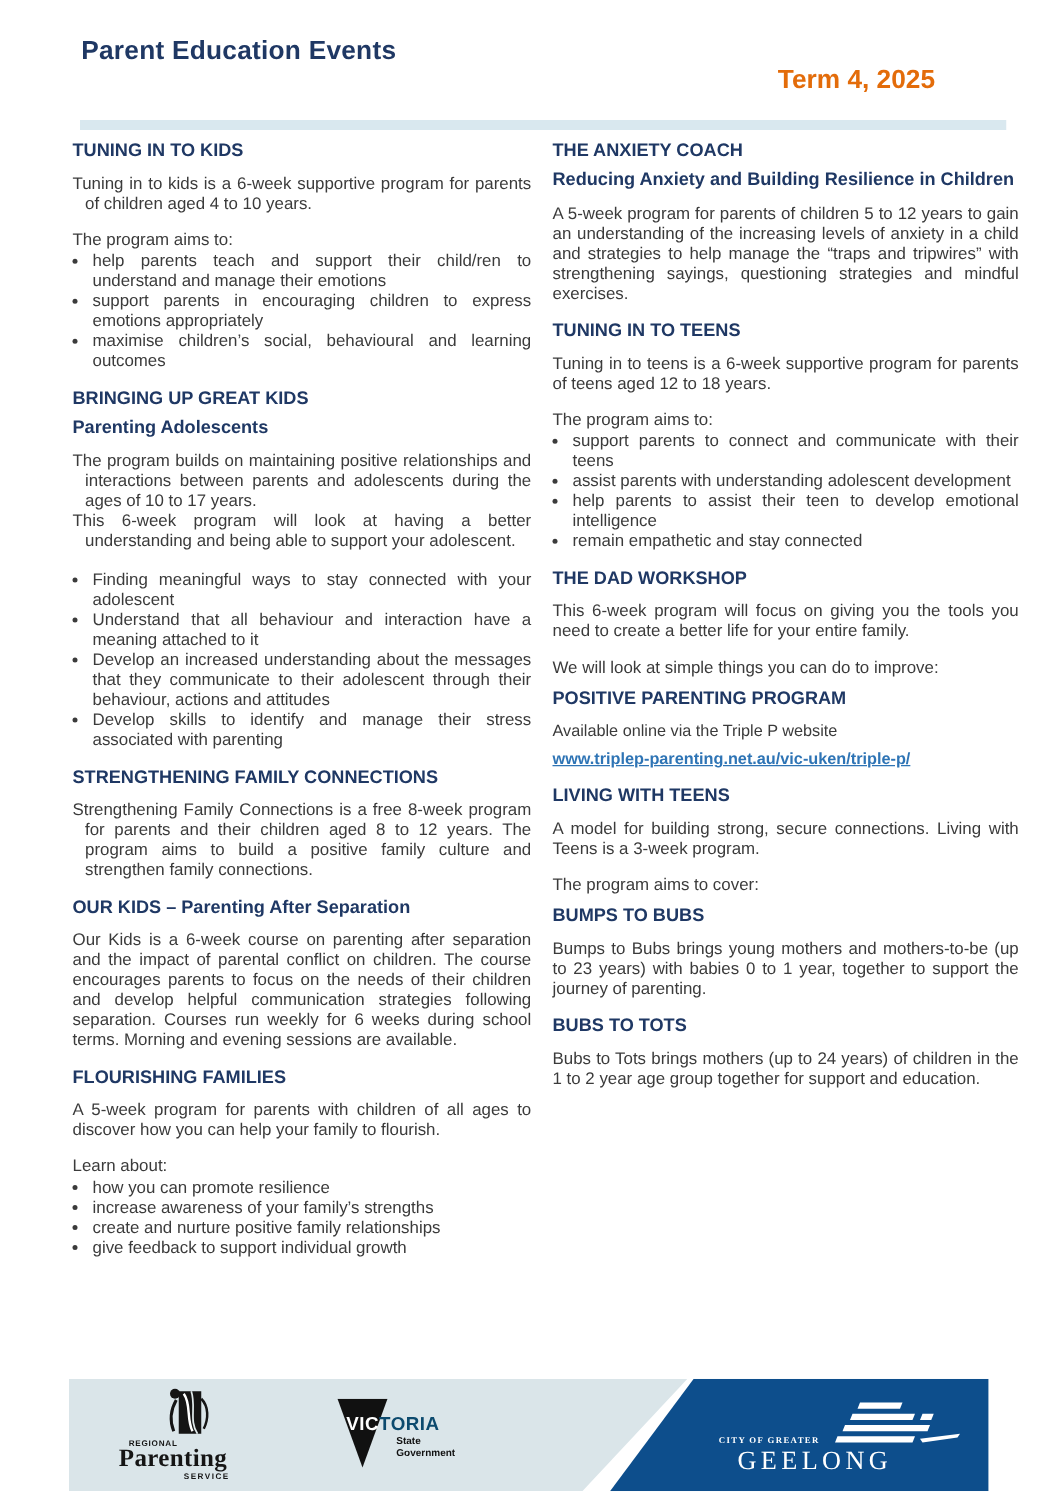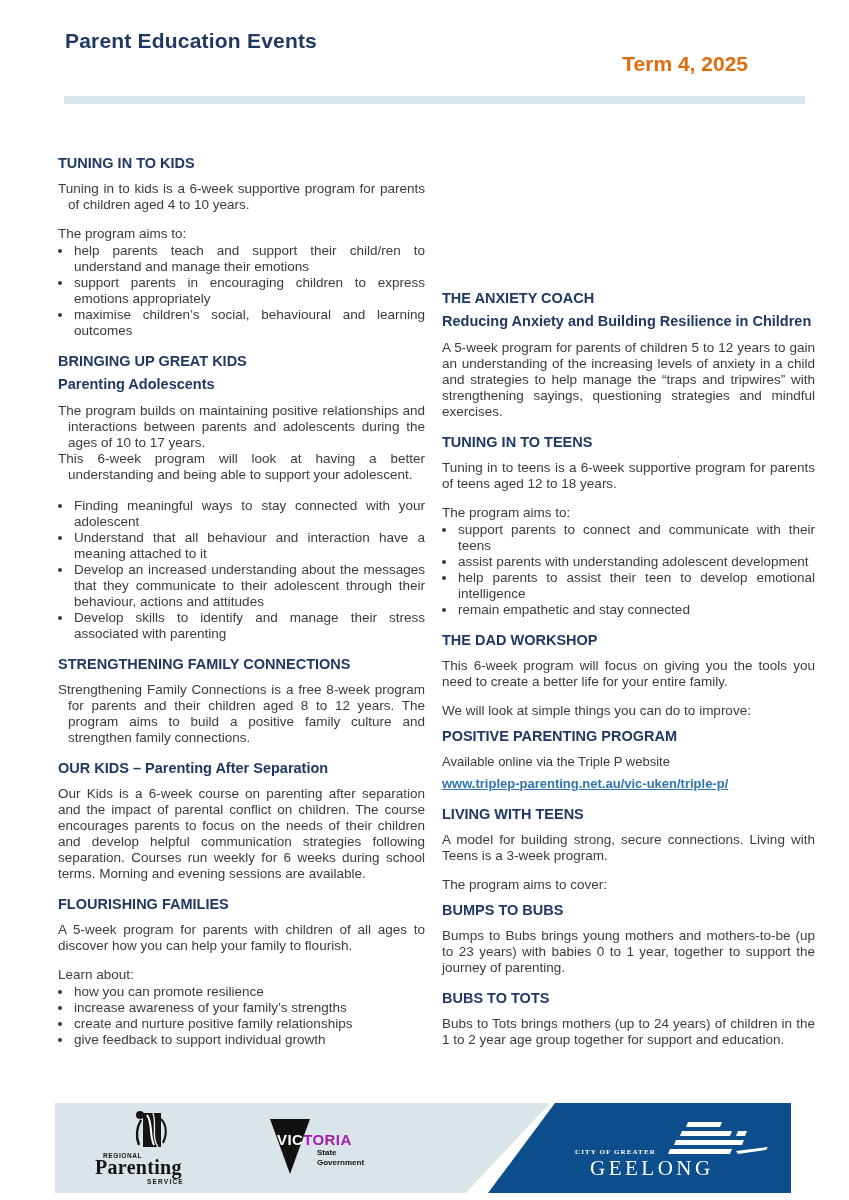--- a/index.html
+++ b/index.html
@@ -6,21 +6,21 @@
   .page{
     position:relative;width:849px;height:1200px;background:#fff;overflow:hidden;
     font-family:"Liberation Sans","DejaVu Sans",sans-serif;color:var(--body,#3b3b3b);
   }
   
   .hdr{position:relative;padding:30px 101px 0 65px;height:43px;}
   .hdr h1{margin:0;font-size:21px;line-height:22px;font-weight:700;color:var(--navy,#1F3864);letter-spacing:.2px;}
   .hdr .term{position:absolute;top:53px;right:101px;font-size:21px;line-height:22px;font-weight:700;color:var(--orange,#E36C0A);}
   .divider{position:absolute;left:64px;top:96px;width:741px;height:8px;background:var(--divider,#D9E8EF);}
   
-  .content{position:absolute;left:58px;top:112px;width:757px;display:flex;gap:17px;align-items:flex-end;margin-top:42px;}
+  .content{position:absolute;left:58px;top:112px;width:757px;display:flex;gap:17px;align-items:flex-start;}
   .col{flex:0 0 auto;}
   .col.left{width:367px;}
   .col.right{width:373px;}
   section{margin:0 0 8px;}
   h2.sh{margin:0 0 9px;font-size:14.5px;line-height:18px;font-weight:700;color:var(--navy,#1F3864);}
   h3.ssh{margin:-4px 0 9px;font-size:14.5px;line-height:19px;font-weight:700;color:var(--navy,#1F3864);text-align:justify;}
   p{margin:0 0 13px;font-size:13.5px;line-height:16px;text-align:justify;}
   p.lead{margin-bottom:1px;text-align:left;}
   p.tight{margin-bottom:0;}
   p.hang{padding-left:10px;text-indent:-10px;}
@@ -41,21 +41,21 @@
   .rps{position:relative;width:108px;height:78px;color:#151515;text-align:center;}
   .rps .fig{position:absolute;left:32px;top:0;}
   .rps .t1{position:absolute;left:8px;top:43px;font-size:6.5px;letter-spacing:.6px;font-weight:600;}
   .rps .t2{position:absolute;left:0;top:47px;font-family:"Liberation Serif","DejaVu Serif",serif;font-size:20px;font-weight:700;letter-spacing:.3px;}
   .rps .t3{position:absolute;left:52px;top:69px;font-size:6.5px;letter-spacing:1.2px;font-weight:600;}
   
   .vic{position:relative;width:130px;height:66px;color:#111;}
   .vic svg{position:absolute;left:14px;top:4px;}
   .vic .word{position:absolute;left:22px;top:16px;font-size:15px;font-weight:800;letter-spacing:.4px;}
   .vic .word .onw{color:#fff;}
-  .vic .word .offw{color:#a21caf;}
+  .vic .word .offw{color:#0c4a6e;}
   .vic .sub{position:absolute;left:62px;top:33px;font-size:8px;line-height:9.5px;font-weight:700;}
   
   .cog{position:absolute;left:85px;top:17px;width:195px;height:60px;color:#fff;}
   .cog .stripes{position:absolute;right:0;top:0;}
   .cog .small{position:absolute;left:2px;top:28px;font-size:7px;letter-spacing:1.1px;font-weight:700;font-family:"Liberation Serif","DejaVu Serif",serif;}
   .cog .large{position:absolute;left:17px;top:36px;font-size:21px;letter-spacing:3.5px;font-family:"Liberation Serif","DejaVu Serif",serif;font-weight:400;}
 </style>
 </head>
 <body>
 

